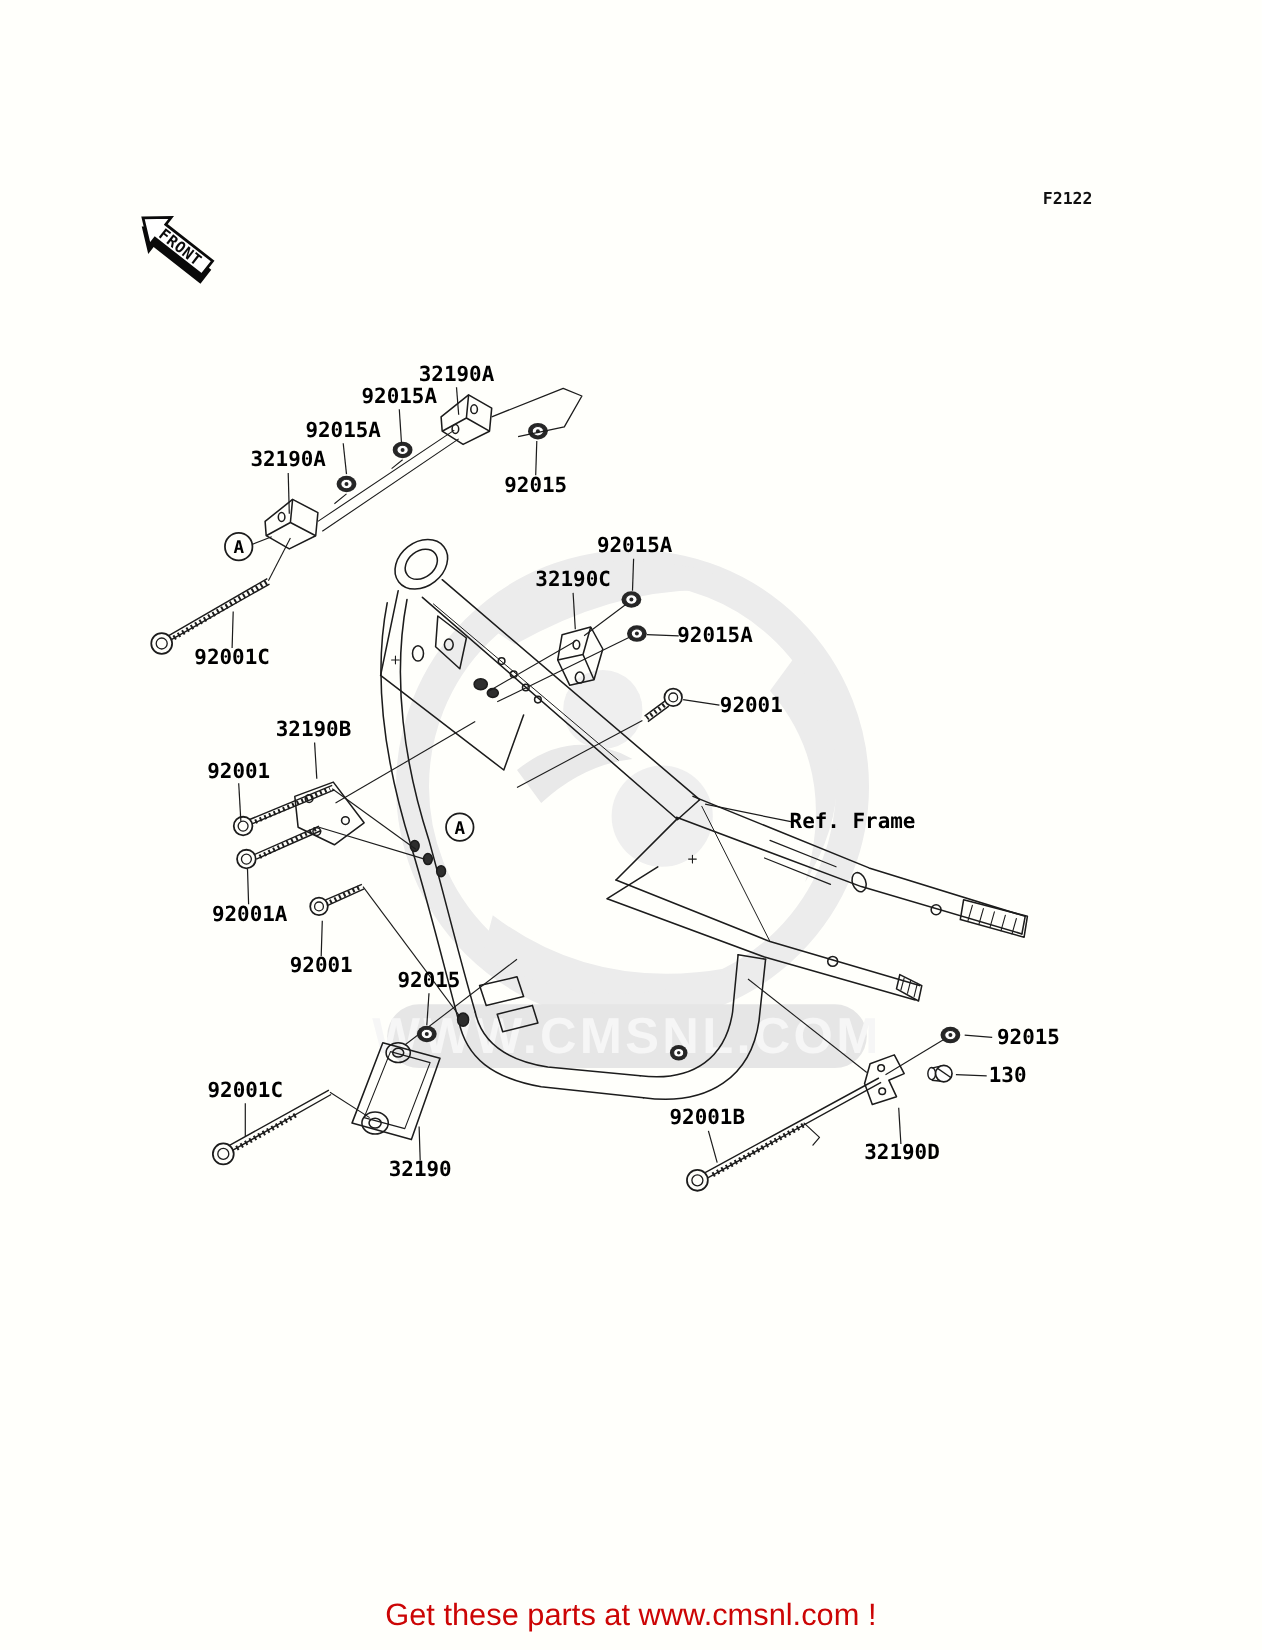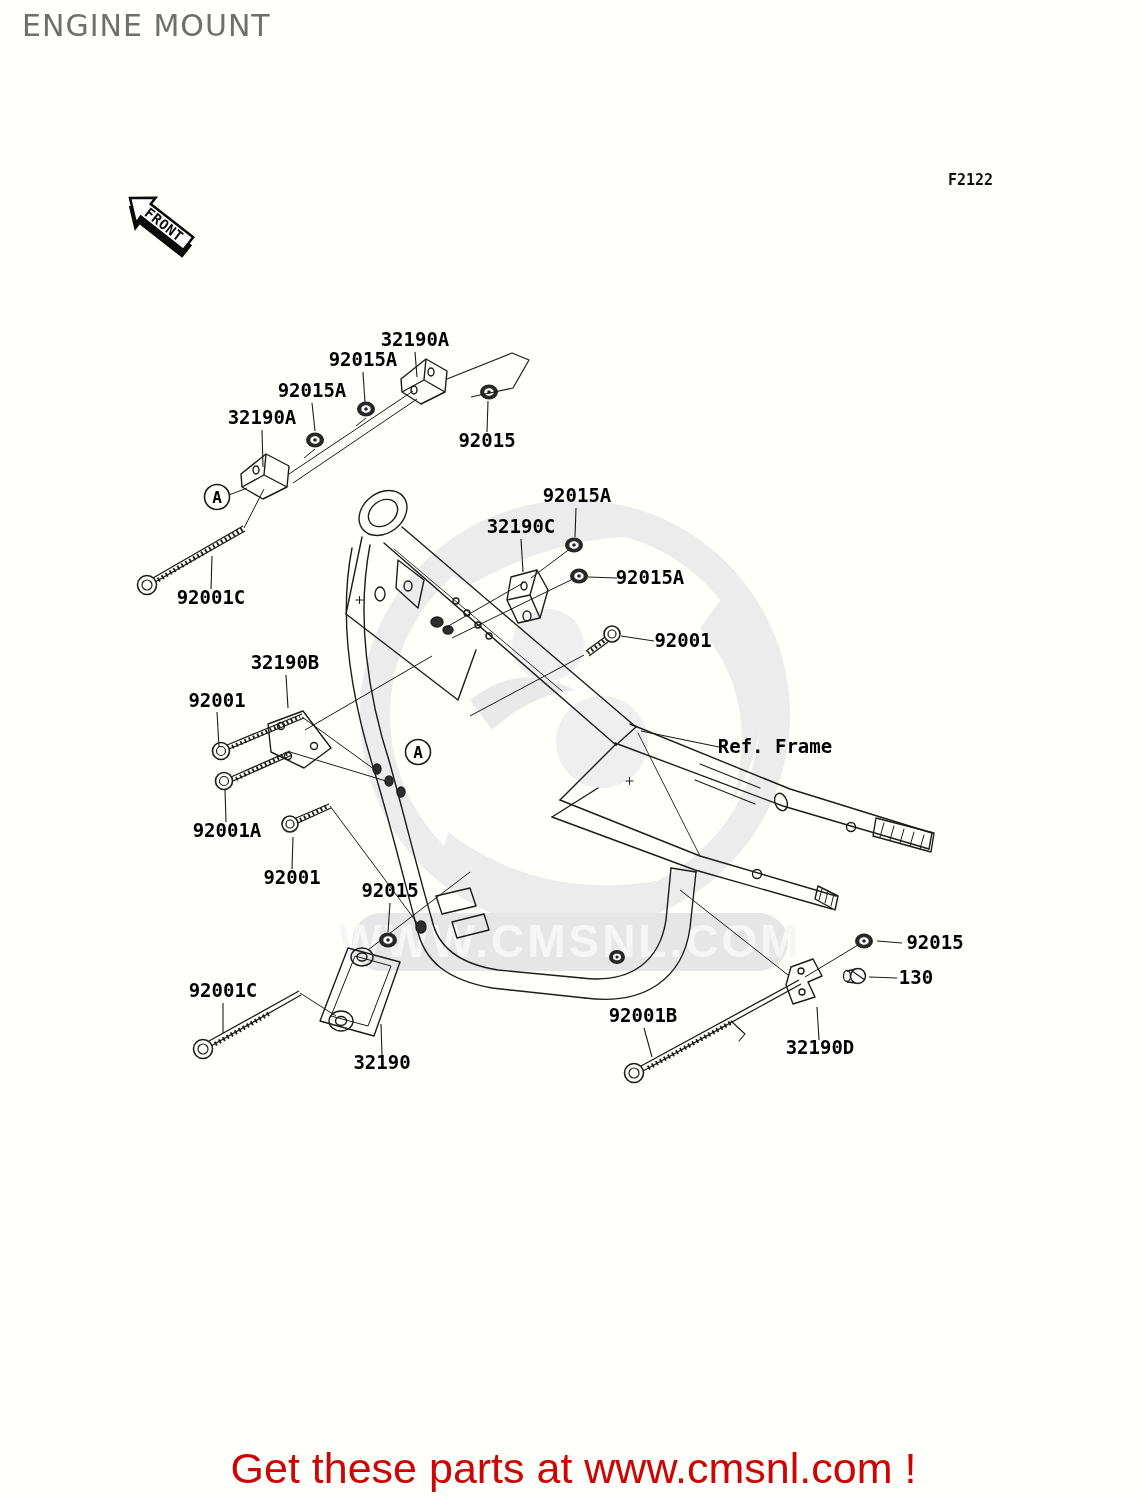--- a/index.html
+++ b/index.html
@@ -12,21 +12,21 @@
   }
   .page-title{
     position:absolute;top:8px;left:22px;
     font-size:30px;letter-spacing:1px;
     color:#6f6f6f;
     font-family:"DejaVu Sans","Liberation Sans",sans-serif;
   }
   .footer-banner{
     position:absolute;left:0;right:0;top:1440px;height:60px;
     text-align:center;
-    font-size:43px;line-height:56px;
+    font-size:28px;line-height:56px;
     color:#cc0505;
     font-family:"Liberation Sans",sans-serif;
   }
   svg{position:absolute;left:0;top:0;}
   .part-label{
     font-family:"DejaVu Sans Mono","Liberation Mono",monospace;
     font-weight:bold;font-size:19px;fill:#000;
   }
   .fig-code{
     font-family:"DejaVu Sans Mono","Liberation Mono",monospace;
@@ -45,21 +45,20 @@
   .front-text{
     font-family:"DejaVu Sans Mono","Liberation Mono",monospace;
     font-weight:bold;font-size:14px;fill:#0a0a0a;letter-spacing:0.5px;
   }
 </style>
 </head>
 <body>
 
 <div class="canvas">
 
-  <div class="page-title">ENGINE MOUNT</div>
 
   <svg width="1147" height="1500" viewBox="0 0 1147 1500">
 
     <g>
       <circle cx="575" cy="715" r="200" fill="none" stroke="#ececec" stroke-width="30"></circle>
       <path d="M430,560 Q560,468 706,545 Q592,516 468,586 Z" fill="#ececec"></path>
       <path d="M722,598 Q795,700 732,802 Q762,700 700,628 Z" fill="#ececec"></path>
       <path d="M448,832 Q540,902 662,880 Q552,932 438,870 Z" fill="#ececec"></path>
       <circle cx="548" cy="645" r="36" fill="#efefef"></circle>
       <circle cx="602" cy="742" r="46" fill="#efefef"></circle>

